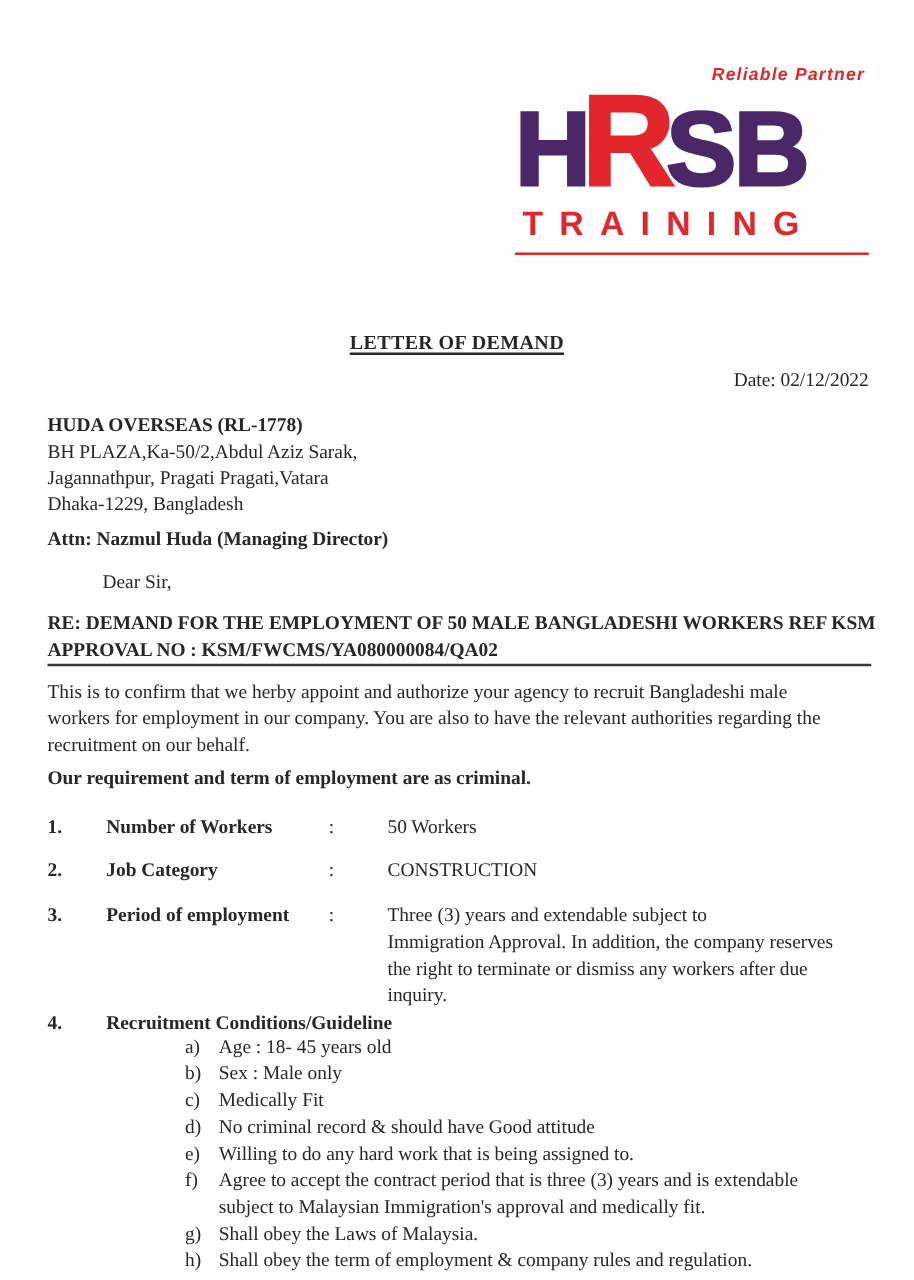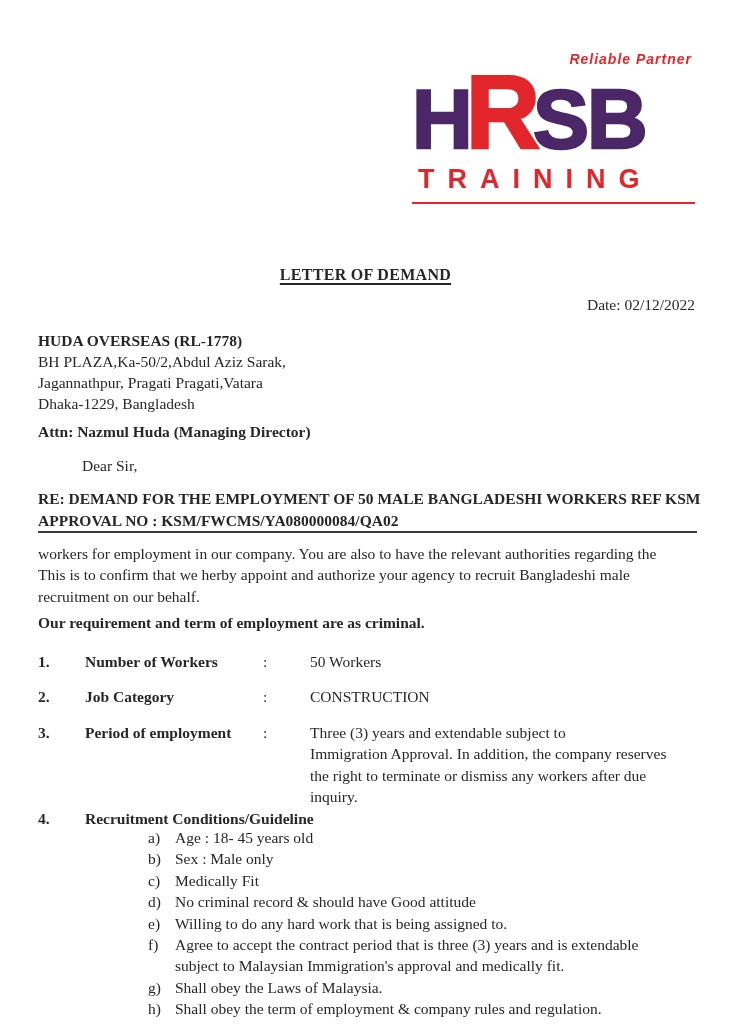--- a/index.html
+++ b/index.html
@@ -107,22 +107,22 @@
   <div class="attn bold">Attn: Nazmul Huda (Managing Director)</div>
   <div class="salutation">Dear Sir,</div>
 
   <div class="subject">
     <span class="blk">RE: DEMAND FOR THE EMPLOYMENT OF 50 MALE BANGLADESHI WORKERS REF KSM</span>
     <span class="blk">APPROVAL NO : KSM/FWCMS/YA080000084/QA02</span>
   </div>
   <div class="subject-rule"></div>
 
   <div class="body-par">
+    <span class="blk">This is to confirm that we herby appoint and authorize your agency to recruit Bangladeshi male</span>
     <span class="blk">workers for employment in our company. You are also to have the relevant authorities regarding the</span>
-    <span class="blk">This is to confirm that we herby appoint and authorize your agency to recruit Bangladeshi male</span>
     <span class="blk">recruitment on our behalf.</span>
   </div>
 
   <div class="req bold">Our requirement and term of employment are as criminal.</div>
 
   <div class="item i1">
     <span class="bold">1.</span>
     <span class="bold">Number of Workers</span>
     <span>:</span>
     <span>50 Workers</span>

